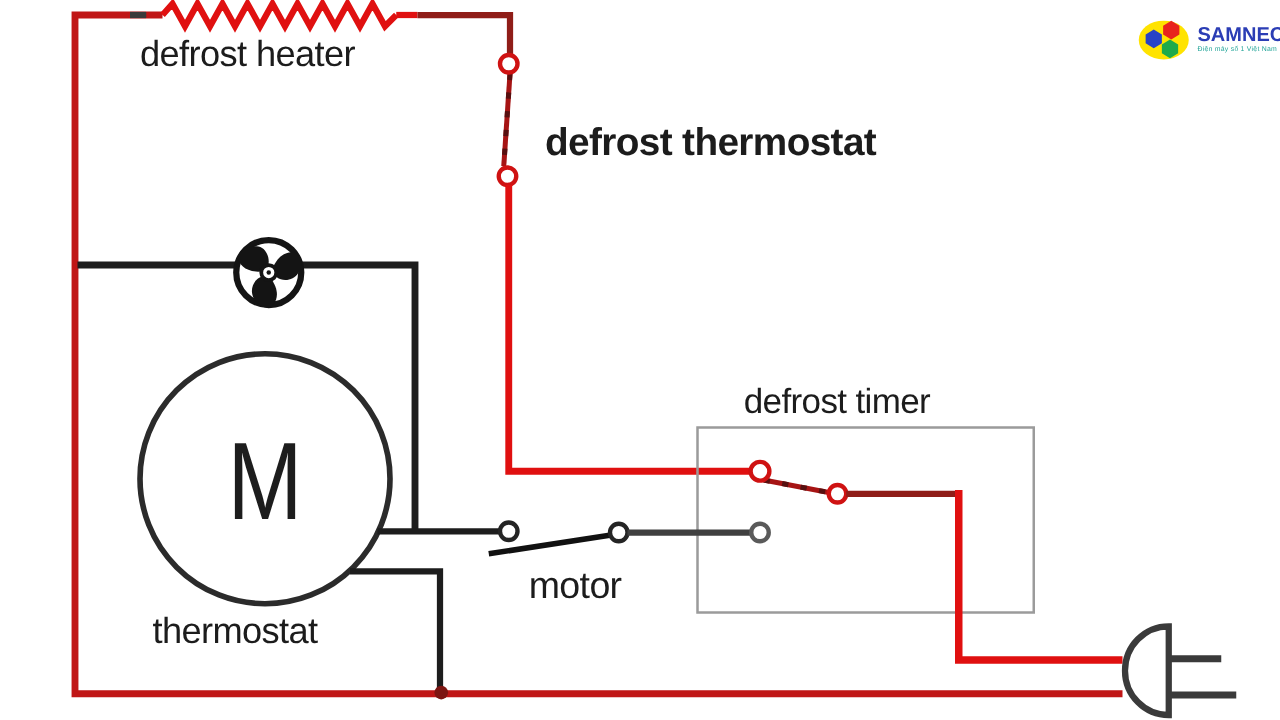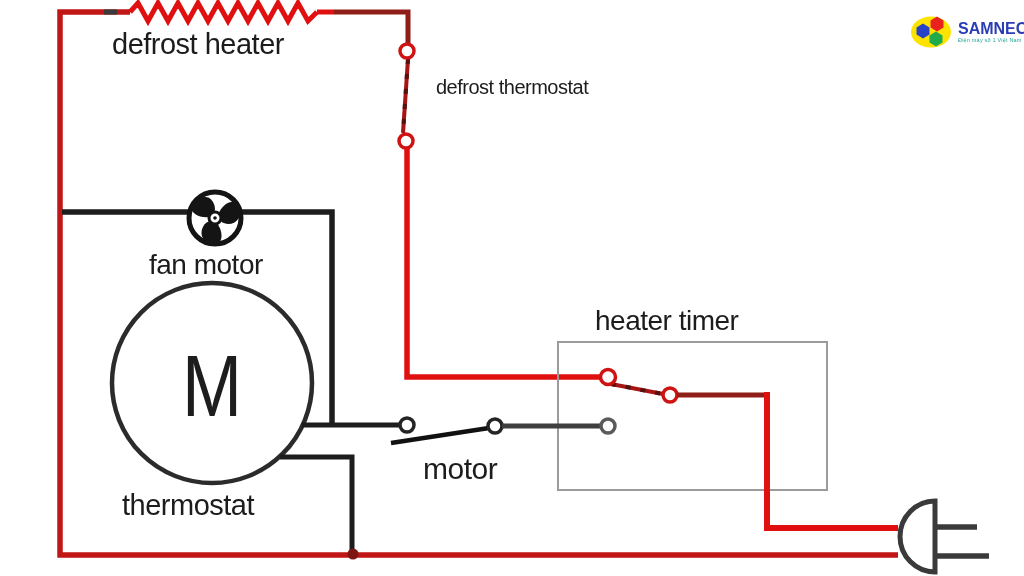--- a/index.html
+++ b/index.html
@@ -19,21 +19,21 @@
   }
   *{margin:0;padding:0;box-sizing:border-box;}
   html,body{width:1024px;height:576px;background:#ffffff;overflow:hidden;}
   body{font-family:"Liberation Sans",sans-serif;}
   #stage{position:relative;width:1024px;height:576px;background:#fff;}
   #circuit-svg{position:absolute;left:0;top:0;}
 
   .lbl{position:absolute;color:var(--text);font-family:"Liberation Sans",sans-serif;
        letter-spacing:-0.5px;white-space:nowrap;}
   .lbl-heater{left:112px;top:28px;font-size:29px;}
-  .lbl-thermostat{left:436px;top:76px;font-size:20px;}
+  .lbl-thermostat{left:436px;top:96px;font-size:31px;font-weight:bold;}
   .lbl-fan{left:149px;top:249px;font-size:28px;}
   .lbl-compressor{left:122px;top:489px;font-size:29px;}
   .lbl-cold{left:423px;top:452px;font-size:30px;}
   .lbl-control{left:423px;top:495px;font-size:30px;}
   .lbl-timer{left:595px;top:305px;font-size:28px;}
 
   
   .w{fill:none;stroke-linejoin:miter;stroke-linecap:butt;}
   .wire-red{stroke:var(--wire-red);}
   .wire-medium-red{stroke:var(--wire-medium-red);}
@@ -116,24 +116,23 @@
     <polyline class="w wire-black" stroke-width="5" points="280,457 352,457 352,553"></polyline>
     <circle cx="353" cy="554" r="5.5" fill="#7d1512"></circle>
 
     <path d="M 935,501 A 35,35.5 0 0 0 935,572 Z" fill="#fff" stroke="#3a3a3a" stroke-width="5"></path>
     <line class="w" x1="936" y1="527" x2="977" y2="527" stroke="#3a3a3a" stroke-width="5.5"></line>
     <line class="w" x1="936" y1="556" x2="989" y2="556" stroke="#3a3a3a" stroke-width="5.5"></line>
   </svg>
 
   <div class="lbl lbl-heater">defrost heater</div>
   <div class="lbl lbl-thermostat">defrost thermostat</div>
-  <div class="lbl lbl-fan">fan motor</div>
   <div class="lbl lbl-compressor">thermostat</div>
   <div class="lbl lbl-cold">motor</div>
-  <div class="lbl lbl-timer">heater timer</div>
+  <div class="lbl lbl-timer">defrost timer</div>
 
   <div class="logo">
     <svg width="50" height="44" viewBox="0 0 50 44">
       <ellipse cx="26" cy="22" rx="20" ry="15.5" fill="var(--badge-yellow)"></ellipse>
       <polygon points="32,6.5 38.5,10.5 38.5,17.5 32,21.5 25.5,17.5 25.5,10.5" fill="var(--hex-red)"></polygon>
       <polygon points="18,13.5 24.5,17.5 24.5,24.5 18,28.5 11.5,24.5 11.5,17.5" fill="var(--hex-blue)"></polygon>
       <polygon points="31,21.5 37.5,25.5 37.5,32.5 31,36.5 24.5,32.5 24.5,25.5" fill="var(--hex-green)"></polygon>
     </svg>
     <div class="logo-text">
       <span class="logo-brand">SAMNEC</span>

